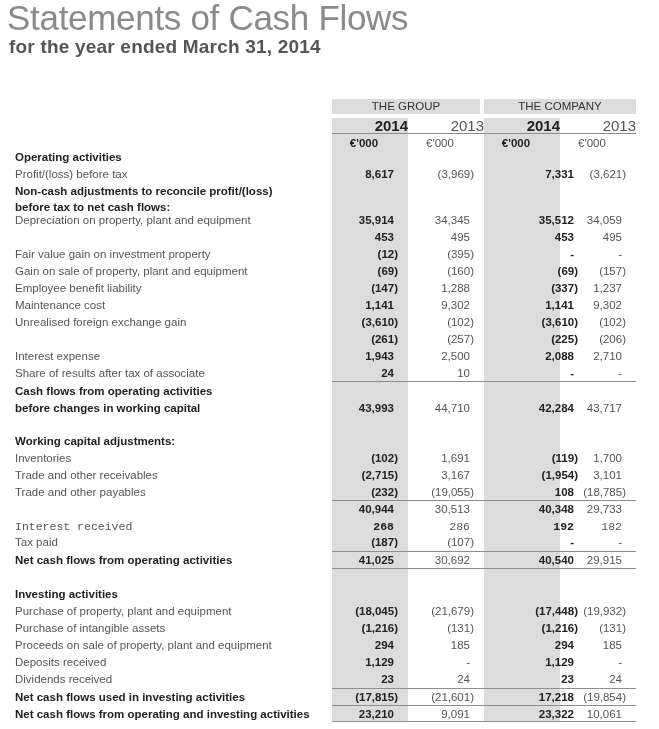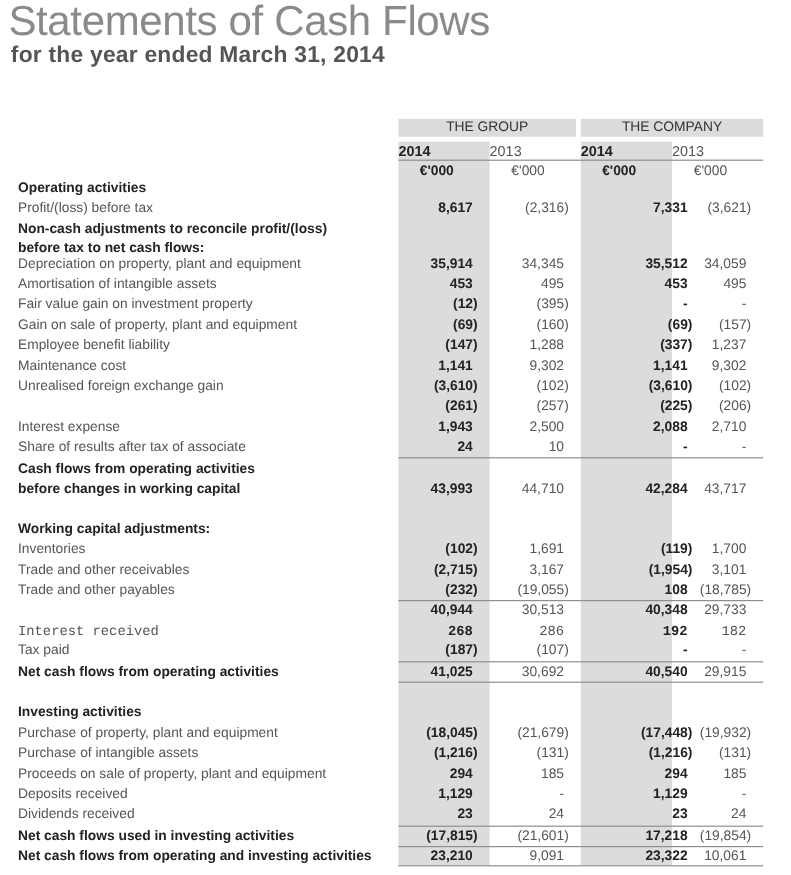--- a/index.html
+++ b/index.html
@@ -6,35 +6,35 @@
   body { width:659px; height:729px; position:relative; overflow:hidden;
          font-family:"Liberation Sans", sans-serif; color:#333; }
   .title { position:absolute; left:7px; top:-2px; font-size:35px; font-weight:300;
            color:#8a8a8a; letter-spacing:-0.3px; white-space:nowrap;
            -webkit-text-stroke:0; font-family:"Liberation Sans", sans-serif; }
   .subtitle { position:absolute; left:9px; top:36px; font-size:19px; font-weight:bold;
               color:#555; white-space:nowrap; letter-spacing:0.2px; }
   .shade { position:absolute; background:#dcdcdc; }
   .hdr-band { position:absolute; top:99px; height:15px; background:#dcdcdc;
               font-size:11.5px; text-align:center; line-height:15px; color:#333; }
-  .year { position:absolute; top:118px; height:16px; width:76px; text-align:left;
-          font-size:12px; line-height:16px; }
+  .year { position:absolute; top:118px; height:16px; width:76px; text-align:right;
+          font-size:15px; line-height:16px; }
   .unit { position:absolute; top:135px; height:16px; width:64px; text-align:center;
           font-size:11.5px; line-height:16px; }
   .b { font-weight:bold; color:#222; }
   .l { color:#555; }
   .hline { position:absolute; left:332px; width:304px; height:1px; background:#8e8e8e; }
   .row { position:absolute; left:0; width:659px; height:17px; }
   .label { position:absolute; left:15px; top:0; font-size:11.5px; line-height:17px;
            color:#555; white-space:nowrap; }
   .label.bold { font-weight:bold; color:#222; }
   .cell { position:absolute; top:0; width:76px; font-size:11.5px; line-height:17px;
           text-align:right; white-space:nowrap; }
   .c1 { left:332px; padding-right:0; } .c1 .v { margin-right:14px; }
-  .c2 { left:408px; } .c3 { left:511px; } .c4 { left:560px; }
+  .c2 { left:408px; } .c3 { left:484px;padding-left:28px; } .c4 { left:560px; }
   .cell .v { display:inline-block; margin-right:14px; }
   .cell.neg .v { margin-right:10px; }
   .g1 { font-weight:bold; color:#222; }
   .g2 { color:#555; }
 </style>
 </head>
 <body>
 
 <div class="title">Statements of Cash Flows</div>
 <div class="subtitle">for the year ended March 31, 2014</div>
@@ -69,21 +69,21 @@
     <div class="row" style="top: 149px;">
       <div class="label bold">Operating activities</div>
       <div class="cell c1 g1"><span class="v"></span></div>
       <div class="cell c2 g2"><span class="v"></span></div>
       <div class="cell c3 g1"><span class="v"></span></div>
       <div class="cell c4 g2"><span class="v"></span></div>
     </div>
     <div class="row" style="top: 166px;">
       <div class="label">Profit/(loss) before tax</div>
       <div class="cell c1 g1"><span class="v">8,617</span></div>
-      <div class="cell c2 neg g2"><span class="v">(2,316)</span></div>
+      <div class="cell c2 neg g2"><span class="v">(3,969)</span></div>
       <div class="cell c3 g1"><span class="v">7,331</span></div>
       <div class="cell c4 neg g2"><span class="v">(3,621)</span></div>
     </div>
     <div class="row" style="top: 183px;">
       <div class="label bold">Non-cash adjustments to reconcile profit/(loss)</div>
       <div class="cell c1 g1"><span class="v"></span></div>
       <div class="cell c2 g2"><span class="v"></span></div>
       <div class="cell c3 g1"><span class="v"></span></div>
       <div class="cell c4 g2"><span class="v"></span></div>
     </div>
@@ -95,21 +95,20 @@
       <div class="cell c4 g2"><span class="v"></span></div>
     </div>
     <div class="row" style="top: 212px;">
       <div class="label">Depreciation on property, plant and equipment</div>
       <div class="cell c1 g1"><span class="v">35,914</span></div>
       <div class="cell c2 g2"><span class="v">34,345</span></div>
       <div class="cell c3 g1"><span class="v">35,512</span></div>
       <div class="cell c4 g2"><span class="v">34,059</span></div>
     </div>
     <div class="row" style="top: 229px;">
-      <div class="label">Amortisation of intangible assets</div>
       <div class="cell c1 g1"><span class="v">453</span></div>
       <div class="cell c2 g2"><span class="v">495</span></div>
       <div class="cell c3 g1"><span class="v">453</span></div>
       <div class="cell c4 g2"><span class="v">495</span></div>
     </div>
     <div class="row" style="top: 246px;">
       <div class="label">Fair value gain on investment property</div>
       <div class="cell c1 neg g1"><span class="v">(12)</span></div>
       <div class="cell c2 neg g2"><span class="v">(395)</span></div>
       <div class="cell c3 g1"><span class="v">-</span></div>

